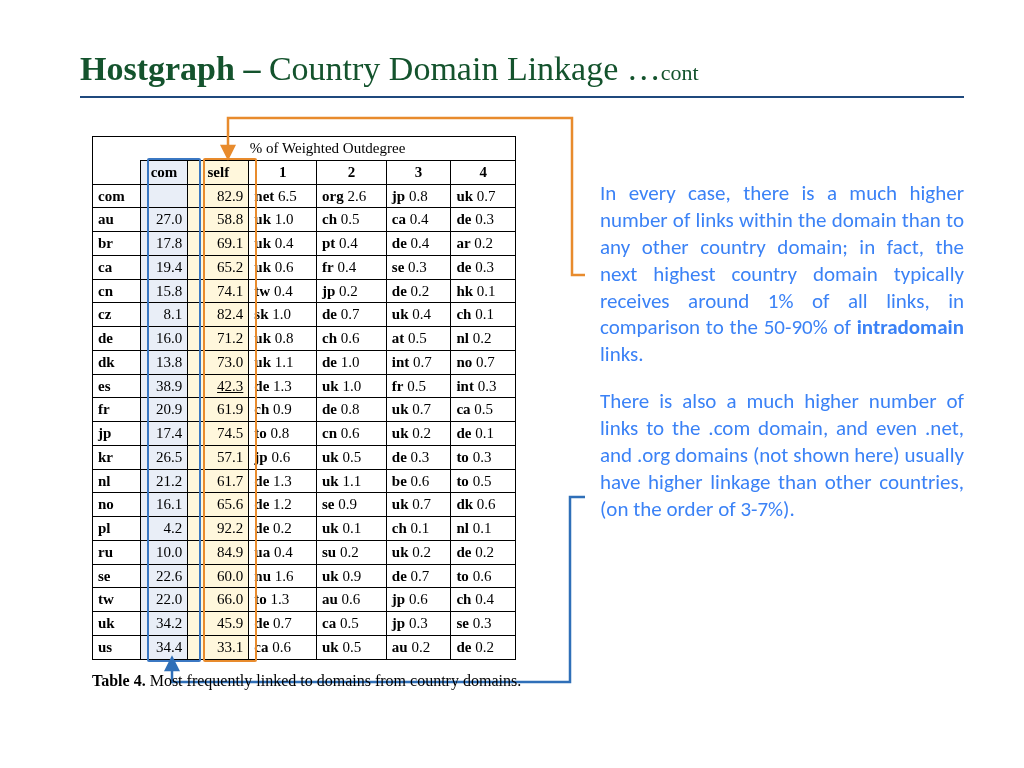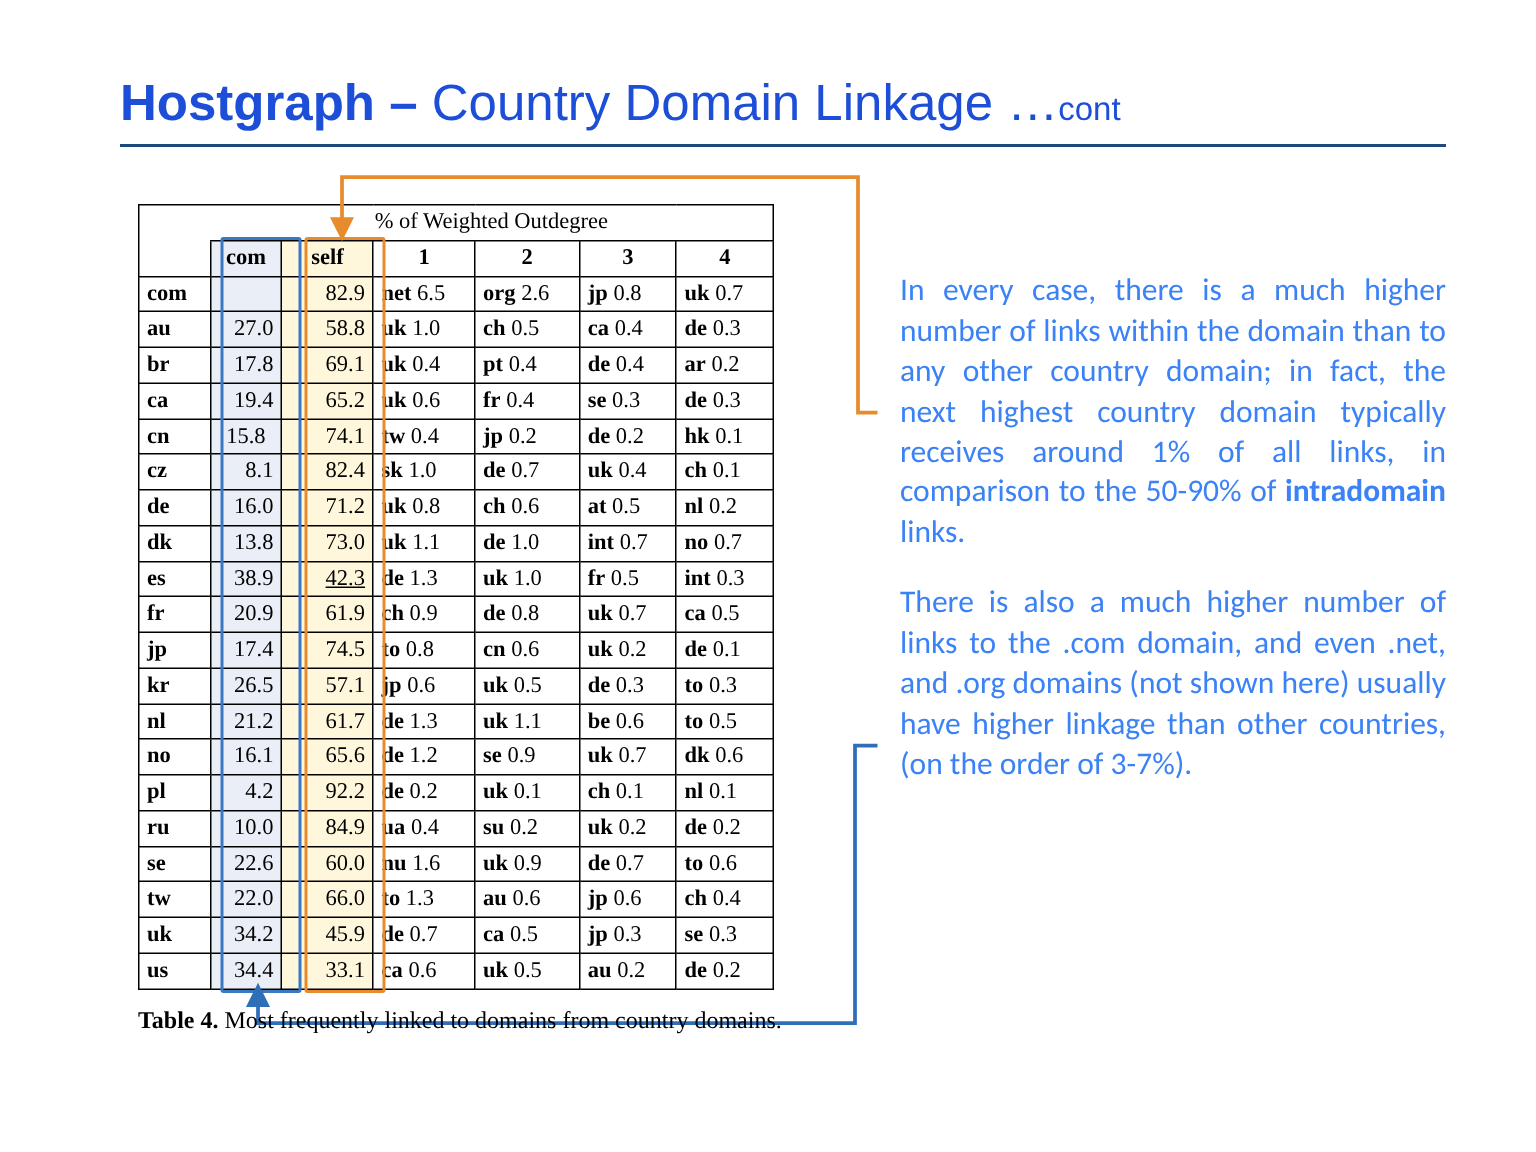--- a/index.html
+++ b/index.html
@@ -1,17 +1,17 @@
 <!DOCTYPE html>
 <html><head>
 <meta charset="utf-8">
 <style>
   html, body { margin:0; padding:0; width:1024px; height:768px; font-family:"Times New Roman", Times, serif; background:#fff; color:#000; }
   .slide { position:relative; width:1024px; height:768px; }
-  .title { position:absolute; left:80px; right:60px; top:50px; font-family:Liberation Sans, sans-serif; font-size:34px; color:#1d4ed8; }
+  .title { position:absolute; left:80px; right:60px; top:50px; font-family:Liberation Serif, serif; font-size:34px; color:#14532d; }
   .title .bold { font-weight:700; }
   .title .normal { font-weight:400; }
   .title .cont { font-size:22px; font-weight:400; }
   .title-underline { position:absolute; left:80px; right:60px; top:96px; height:0; border-top:2px solid #1f497d; }
 
   .table-wrap { position:absolute; left:92px; top:136px; width:424px; }
   table { border-collapse:collapse; width:100%; font-size:15px; line-height:1.25; }
   th.title-row { font-weight:400; border:1px solid #000; font-size:15px; text-align:center; }
   td, th { border:1px solid #000; padding:2px 5px; white-space:nowrap; }
   td.rowlabel { font-weight:700; border-left:1px solid #000; }
@@ -96,21 +96,21 @@
             <td class="rowlabel">ca</td>
             <td class="com-col" style="text-align: right;">19.4</td>
             <td class="self-col" style="text-align: right;">65.2</td>
             <td class="ranked"><b>uk</b> 0.6</td>
             <td class="ranked"><b>fr</b> 0.4</td>
             <td class="ranked"><b>se</b> 0.3</td>
             <td class="ranked"><b>de</b> 0.3</td>
           </tr>
           <tr>
             <td class="rowlabel">cn</td>
-            <td class="com-col" style="text-align: center;">15.8</td>
+            <td class="com-col" style="text-align: right;">15.8</td>
             <td class="self-col" style="text-align: right;">74.1</td>
             <td class="ranked"><b>tw</b> 0.4</td>
             <td class="ranked"><b>jp</b> 0.2</td>
             <td class="ranked"><b>de</b> 0.2</td>
             <td class="ranked"><b>hk</b> 0.1</td>
           </tr>
           <tr>
             <td class="rowlabel">cz</td>
             <td class="com-col" style="text-align: right;">8.1</td>
             <td class="self-col" style="text-align: right;">82.4</td>

